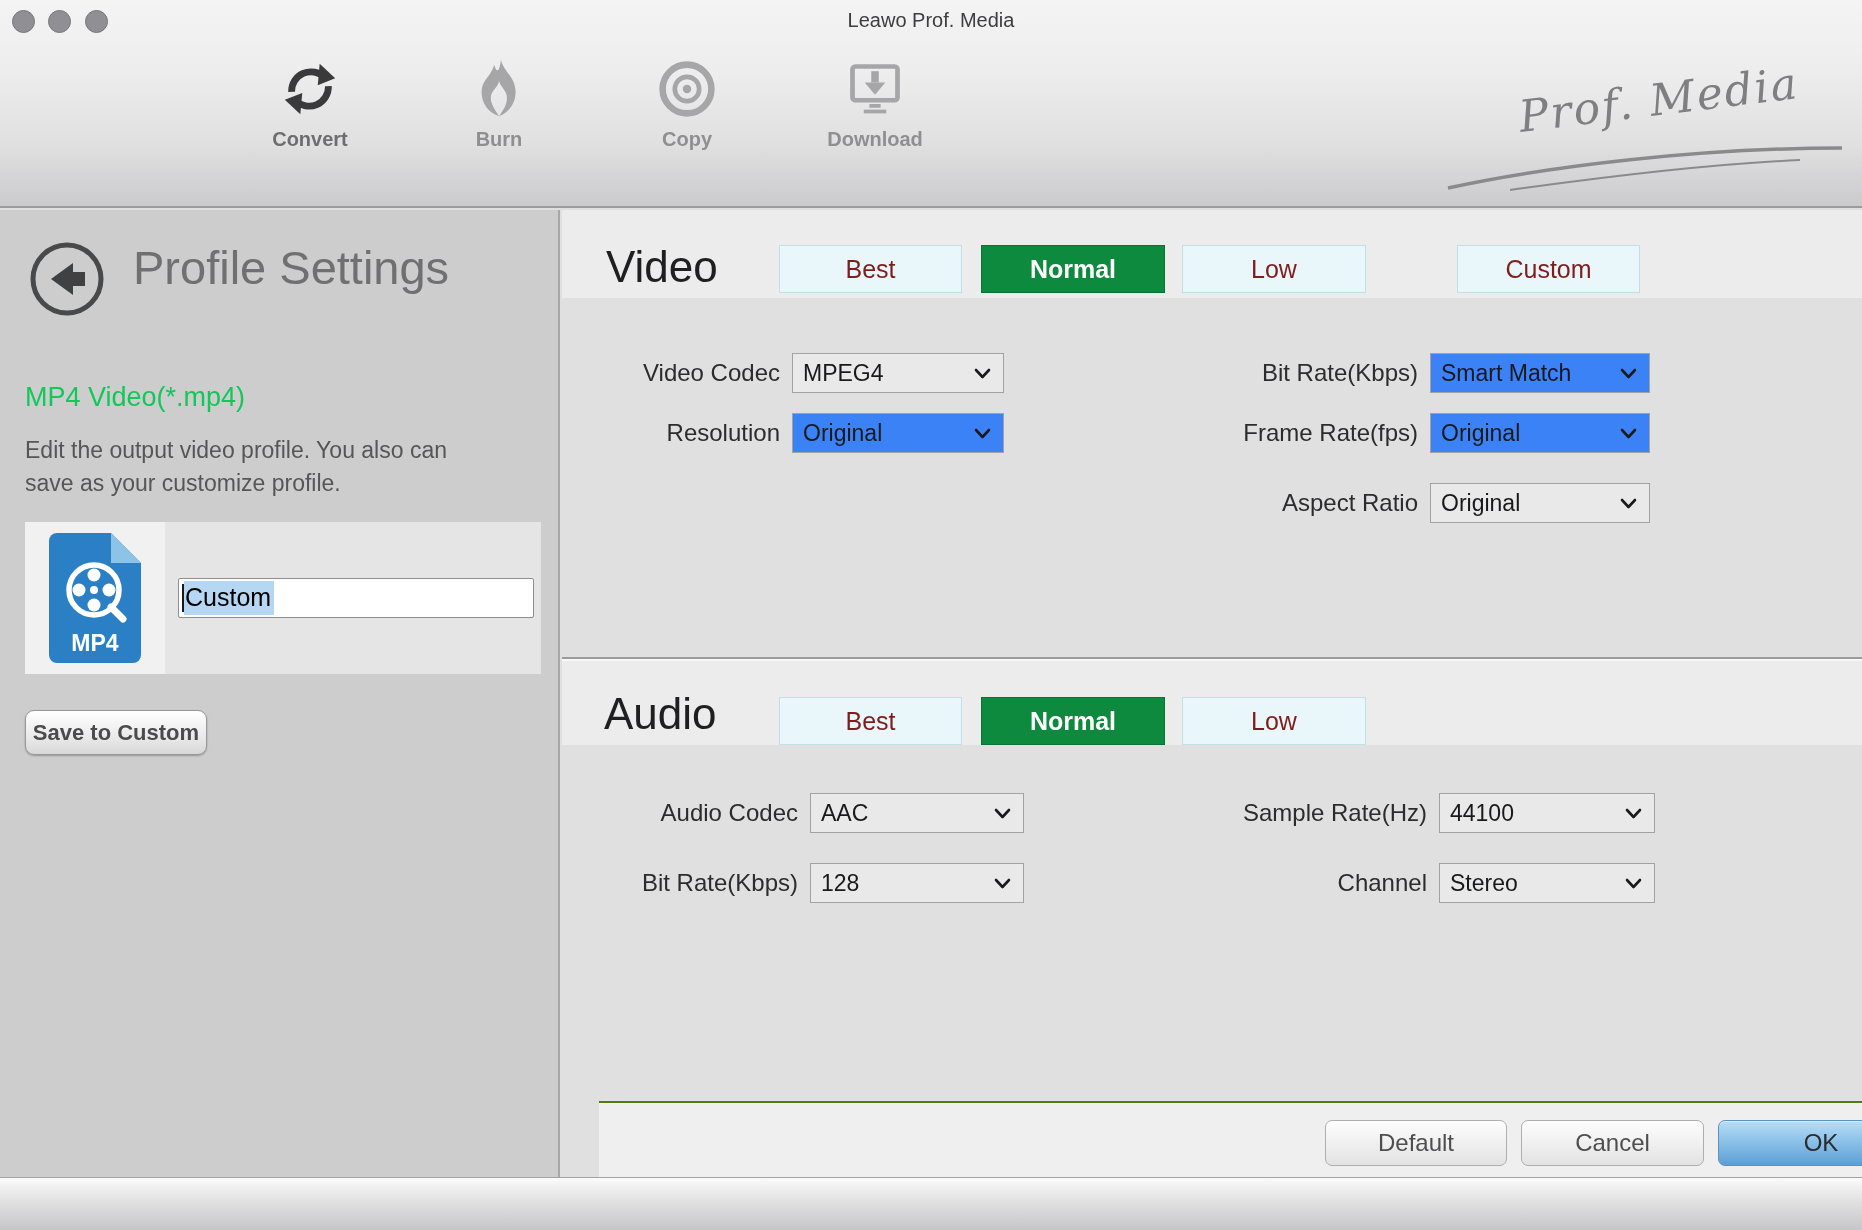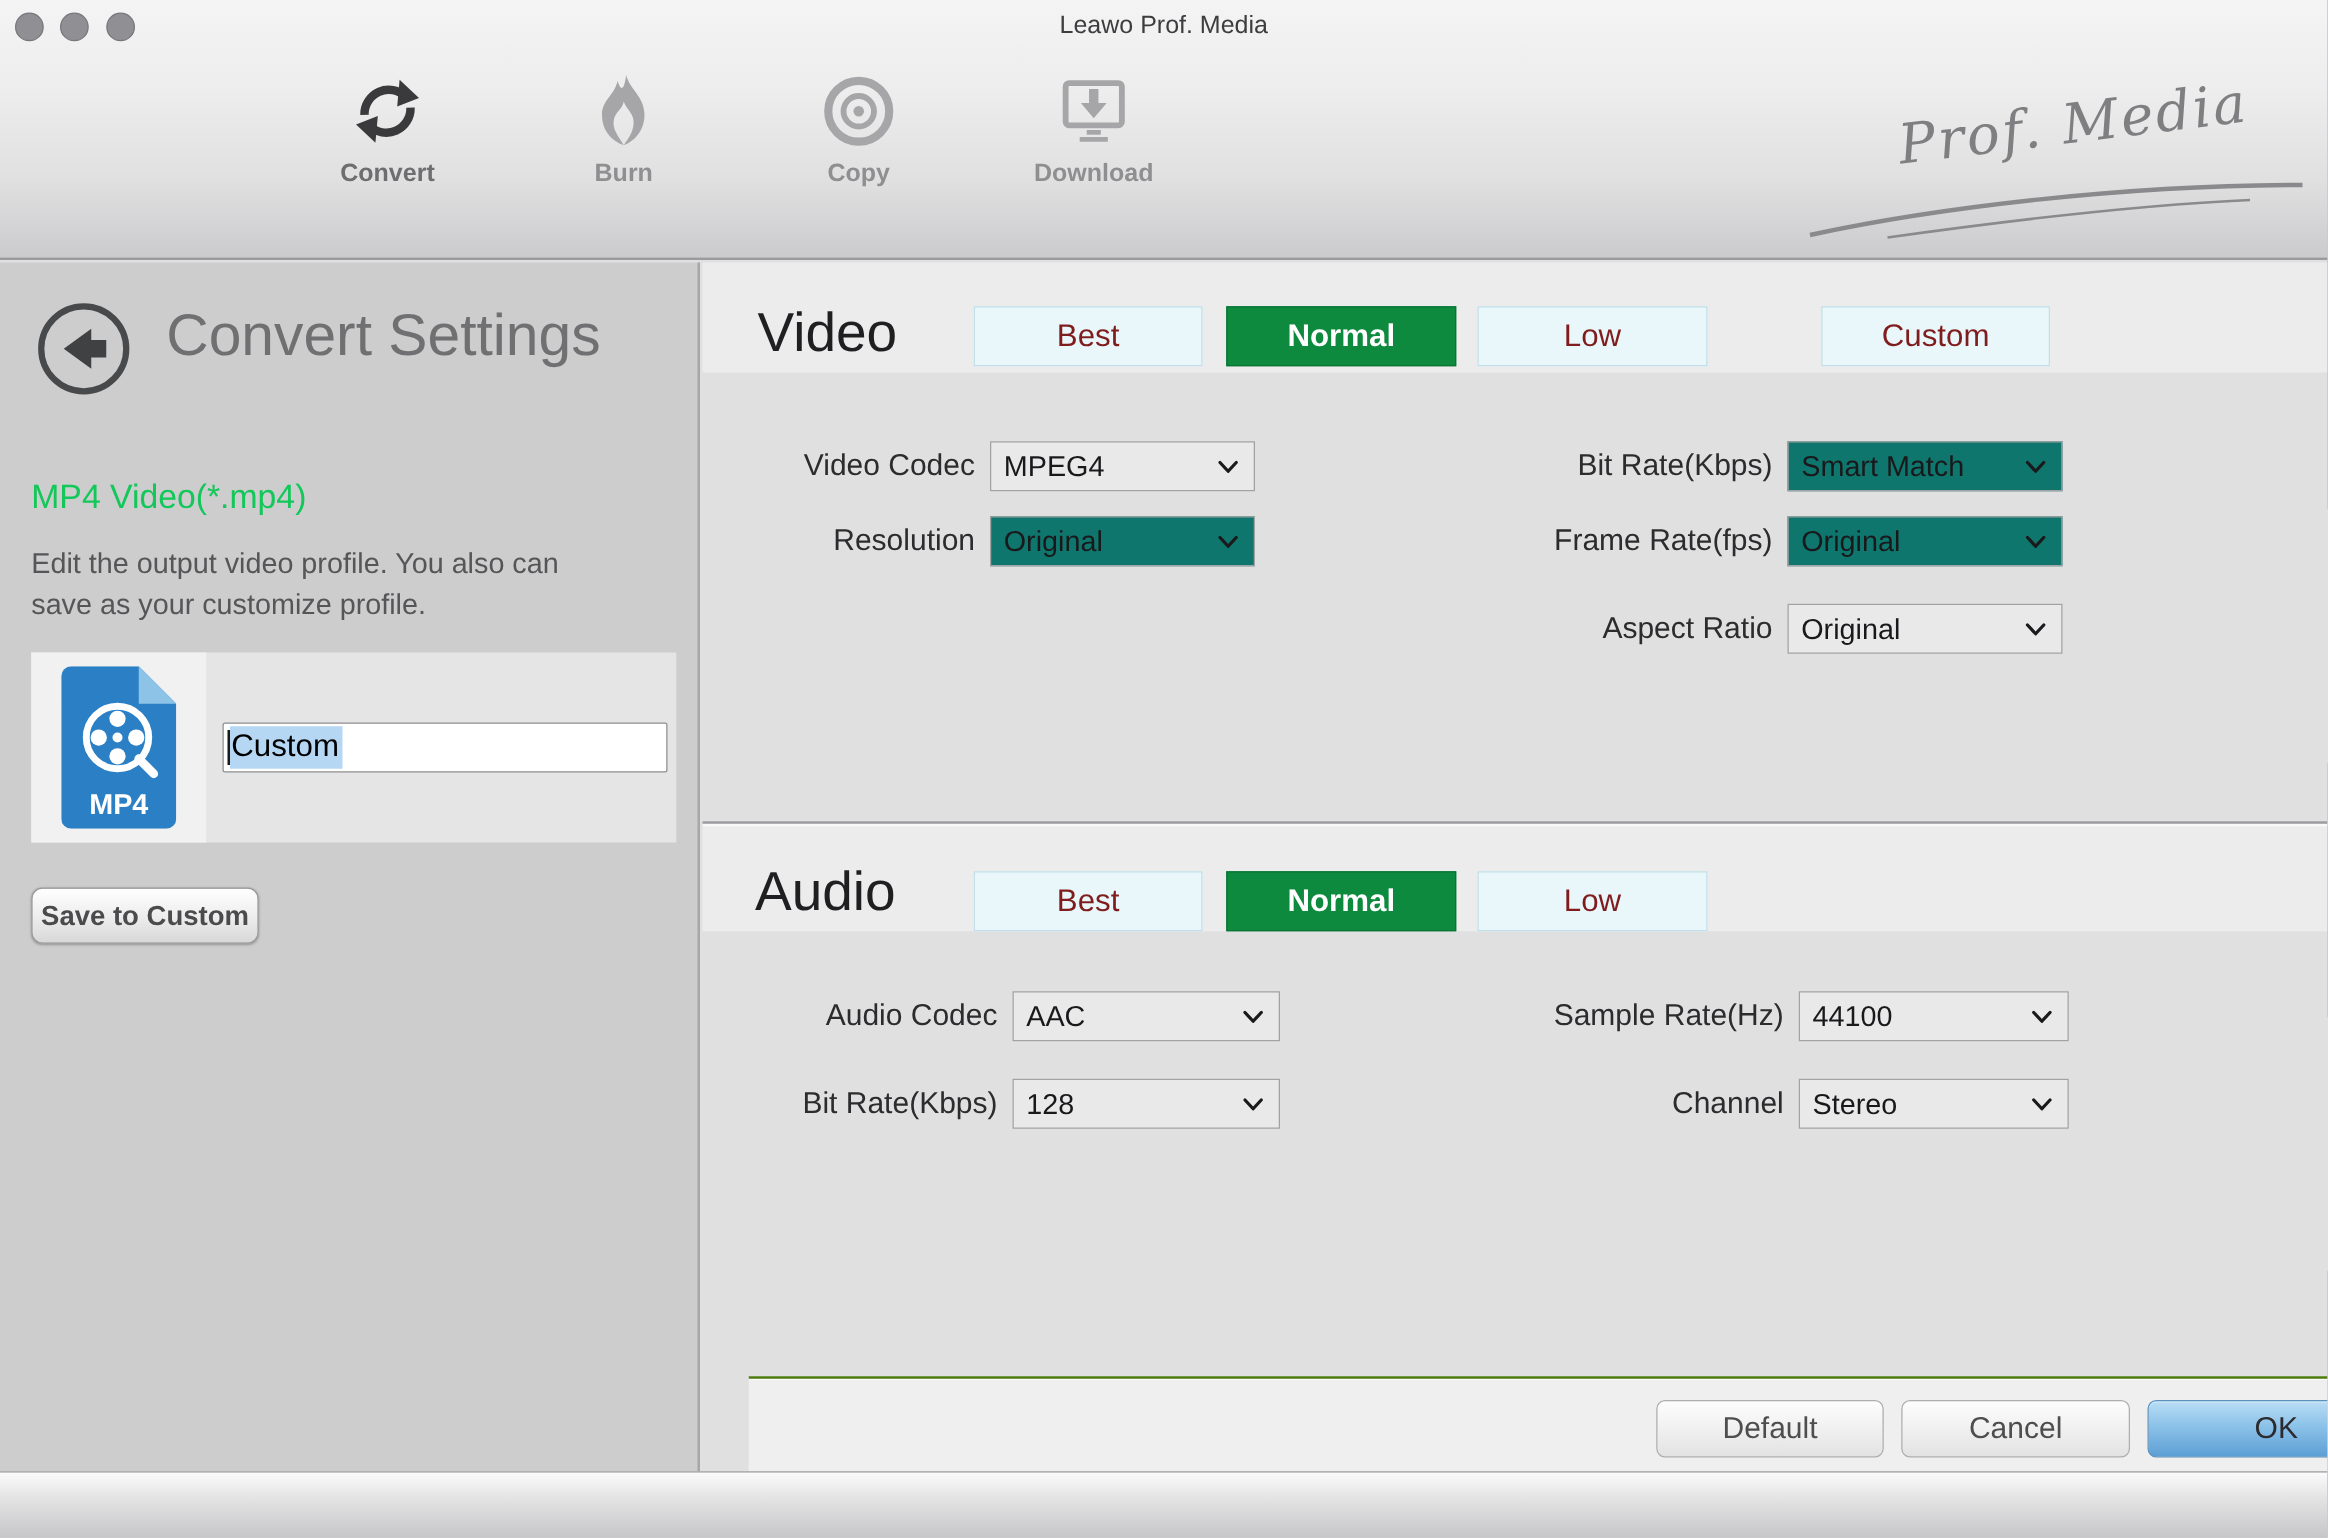--- a/index.html
+++ b/index.html
@@ -72,21 +72,21 @@
 
   .qb { position:absolute; height:48px; display:flex; align-items:center; justify-content:center;
         font-size:25px; color:#7f1d1d; background:#e9f6fa; border:1px solid #c2dfe9; cursor:pointer; }
   .qb.on { background:#0e8a3f; border-color:#0b7334; color:#ffffff; font-weight:bold; }
   .vq { top:35px; } .aq { top:487px; }
   .q1 { left:217px; width:183px; } .q2 { left:419px; width:184px; }
   .q3 { left:620px; width:184px; } .q4 { left:895px; width:183px; }
 
   .f { position:absolute; height:40px; display:flex; align-items:center;margin-top:28px; }
   .f .lab { text-align:right; margin-right:12px; font-size:24px; color:#2c2c2e; }
-  .sel { height:40px; border:1px solid #a2a2a4; background:#0f766e;
+  .sel { height:40px; border:1px solid #a2a2a4; background:#3b82f6;
         display:flex; align-items:center; justify-content:space-between;
         padding:0 12px 0 10px; font-size:23px; color:#19191b; cursor:pointer; }
   .sel.gray { background:#e9e9ea; }
   .f-vl { left:30px; }  .f-vl .lab { width:188px; } .f-vl .sel { width:212px; }
   .f-vr { left:600px; } .f-vr .lab { width:256px; } .f-vr .sel { width:220px; }
   .f-al { left:30px; }  .f-al .lab { width:206px; } .f-al .sel { width:214px; }
   .f-ar { left:590px; } .f-ar .lab { width:275px; } .f-ar .sel { width:216px; }
   .vrow1 { top:115px; } .vrow2 { top:175px; } .vrow3 { top:245px; }
   .arow1 { top:555px; } .arow2 { top:625px; }
 
@@ -175,21 +175,21 @@
     </div>
   </div>
 
   <div class="sidebar">
     <div class="back-button">
       <svg width="78" height="78" viewBox="0 0 78 78">
         <circle cx="39" cy="39" r="34" stroke="#47494b" stroke-width="5" fill="none"></circle>
         <polygon points="23,39 45,23 45,32 57,32 57,46 45,46 45,55" fill="#3f4143"></polygon>
       </svg>
     </div>
-    <div class="side-title">Convert Settings</div>
+    <div class="side-title">Profile Settings</div>
     <div class="format-label">MP4 Video(*.mp4)</div>
     <div class="desc">
       <div>Edit the output video profile. You also can</div>
       <div>save as your customize profile.</div>
     </div>
 
     <div class="profile-card">
       <div class="icon-cell">
         <svg width="92" height="130" viewBox="0 0 92 130">
           <path d="M8 0 H62 L92 30 V122 a8 8 0 0 1 -8 8 H8 a8 8 0 0 1 -8 -8 V8 a8 8 0 0 1 8 -8 Z" fill="#2b80c5"></path>

